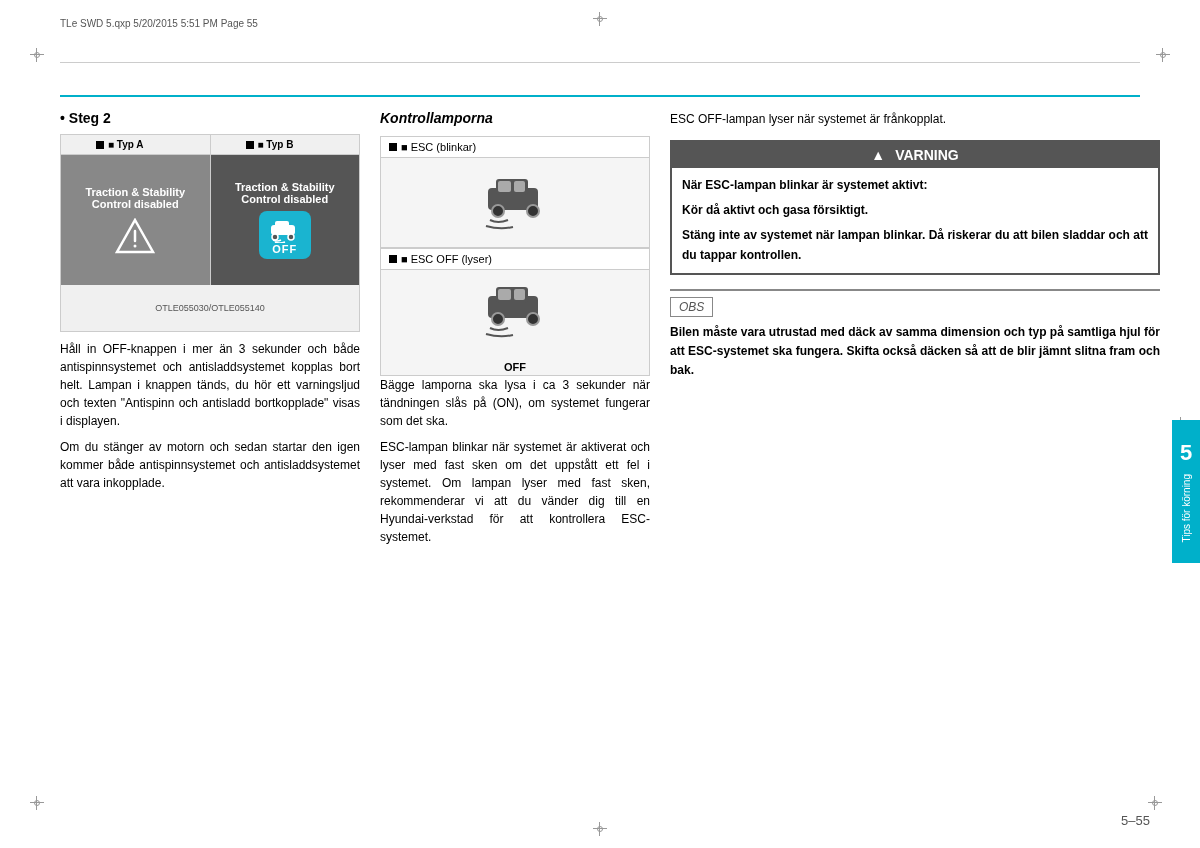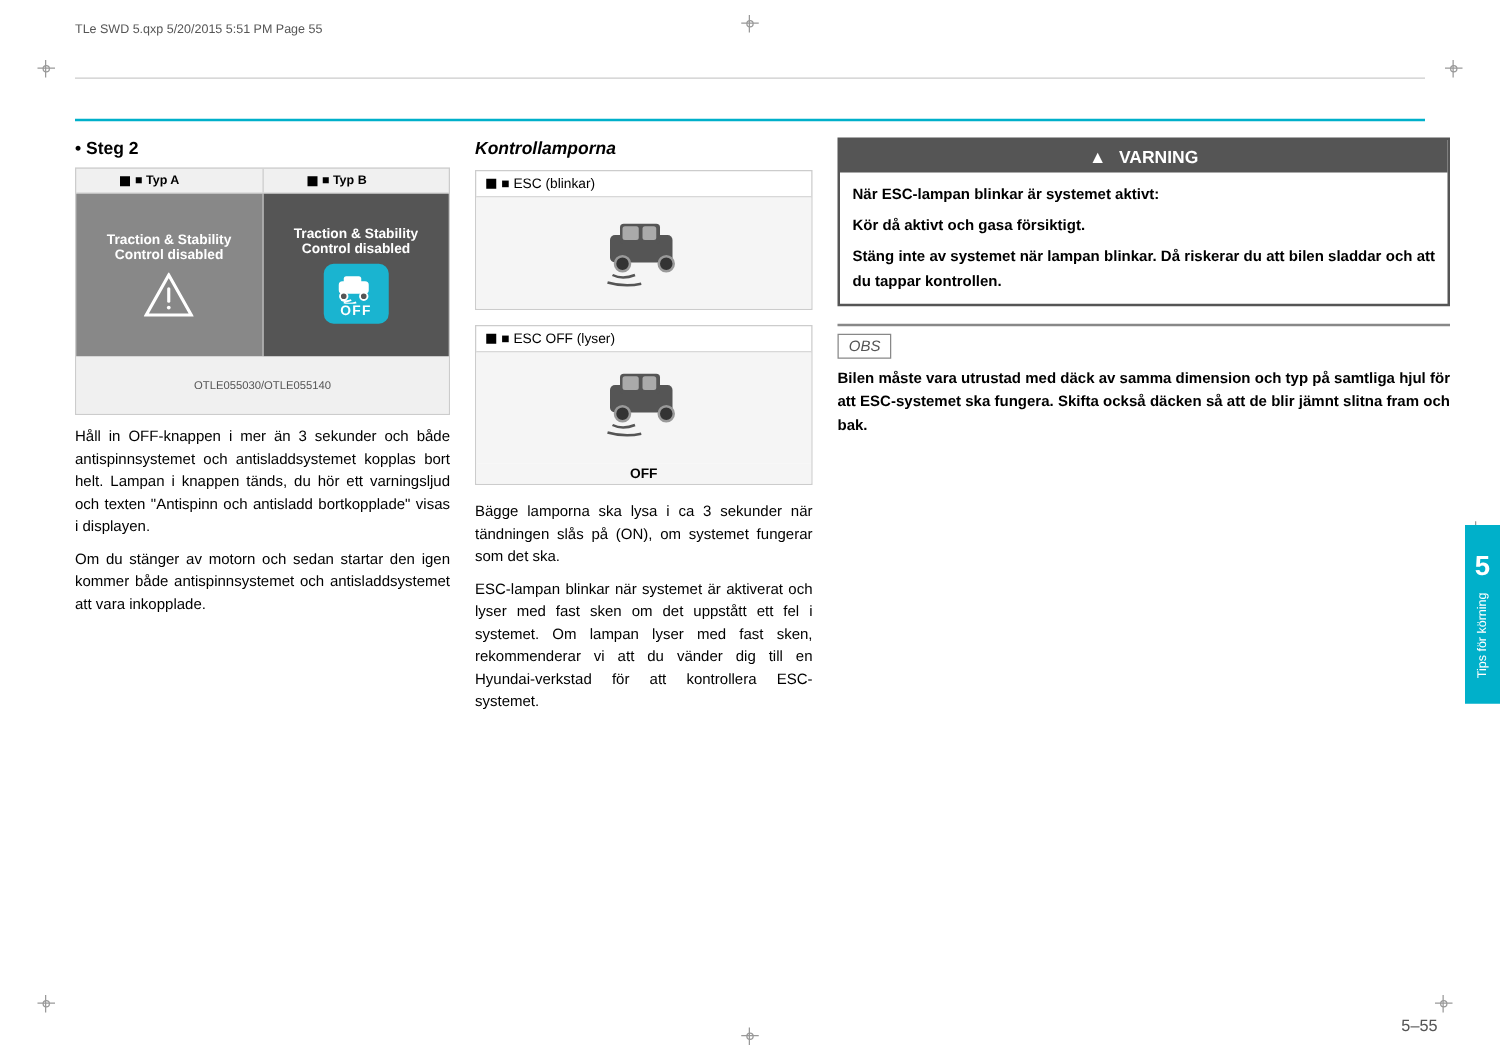--- a/index.html
+++ b/index.html
@@ -206,21 +206,20 @@
 
     .section-title {
       font-size: 14px;
       font-weight: bold;
       font-style: italic;
       margin-bottom: 10px;
     }
 
     .lamp-box {
       border: 1px solid #ccc;
-      margin-bottom: 12px;
     }
     .lamp-header {
       padding: 4px 8px;
       font-size: 11px;
       display: flex;
       align-items: center;
       gap: 4px;
       border-bottom: 1px solid #ccc;
     }
     .lamp-img-area {
@@ -524,20 +523,21 @@
       <div class="off-label">OFF</div>
     </div>
 
     <div class="mid-body-text">
       <p>Bägge lamporna ska lysa i ca 3 sekunder när tändningen slås på (ON), om systemet fungerar som det ska.</p>
       <p>ESC-lampan blinkar när systemet är aktiverat och lyser med fast sken om det uppstått ett fel i systemet. Om lampan lyser med fast sken, rekommenderar vi att du vänder dig till en Hyundai-verkstad för att kontrollera ESC-systemet.</p>
     </div>
   </div>
 
   <div class="right-col">
+    <p class="right-intro">ESC OFF-lampan lyser när systemet är frånkopplat.</p>
 
     <div class="warning-box">
       <div class="warning-title-bar">
         <span class="warning-triangle-small">▲</span>
         <span style="margin-left:4px">VARNING</span>
       </div>
       <div class="warning-body">
         <p class="bold">När ESC-lampan blinkar är systemet aktivt:</p>
         <p class="bold">Kör då aktivt och gasa försiktigt.</p>
         <p class="bold">Stäng inte av systemet när lampan blinkar. Då riskerar du att bilen sladdar och att du tappar kontrollen.</p>

